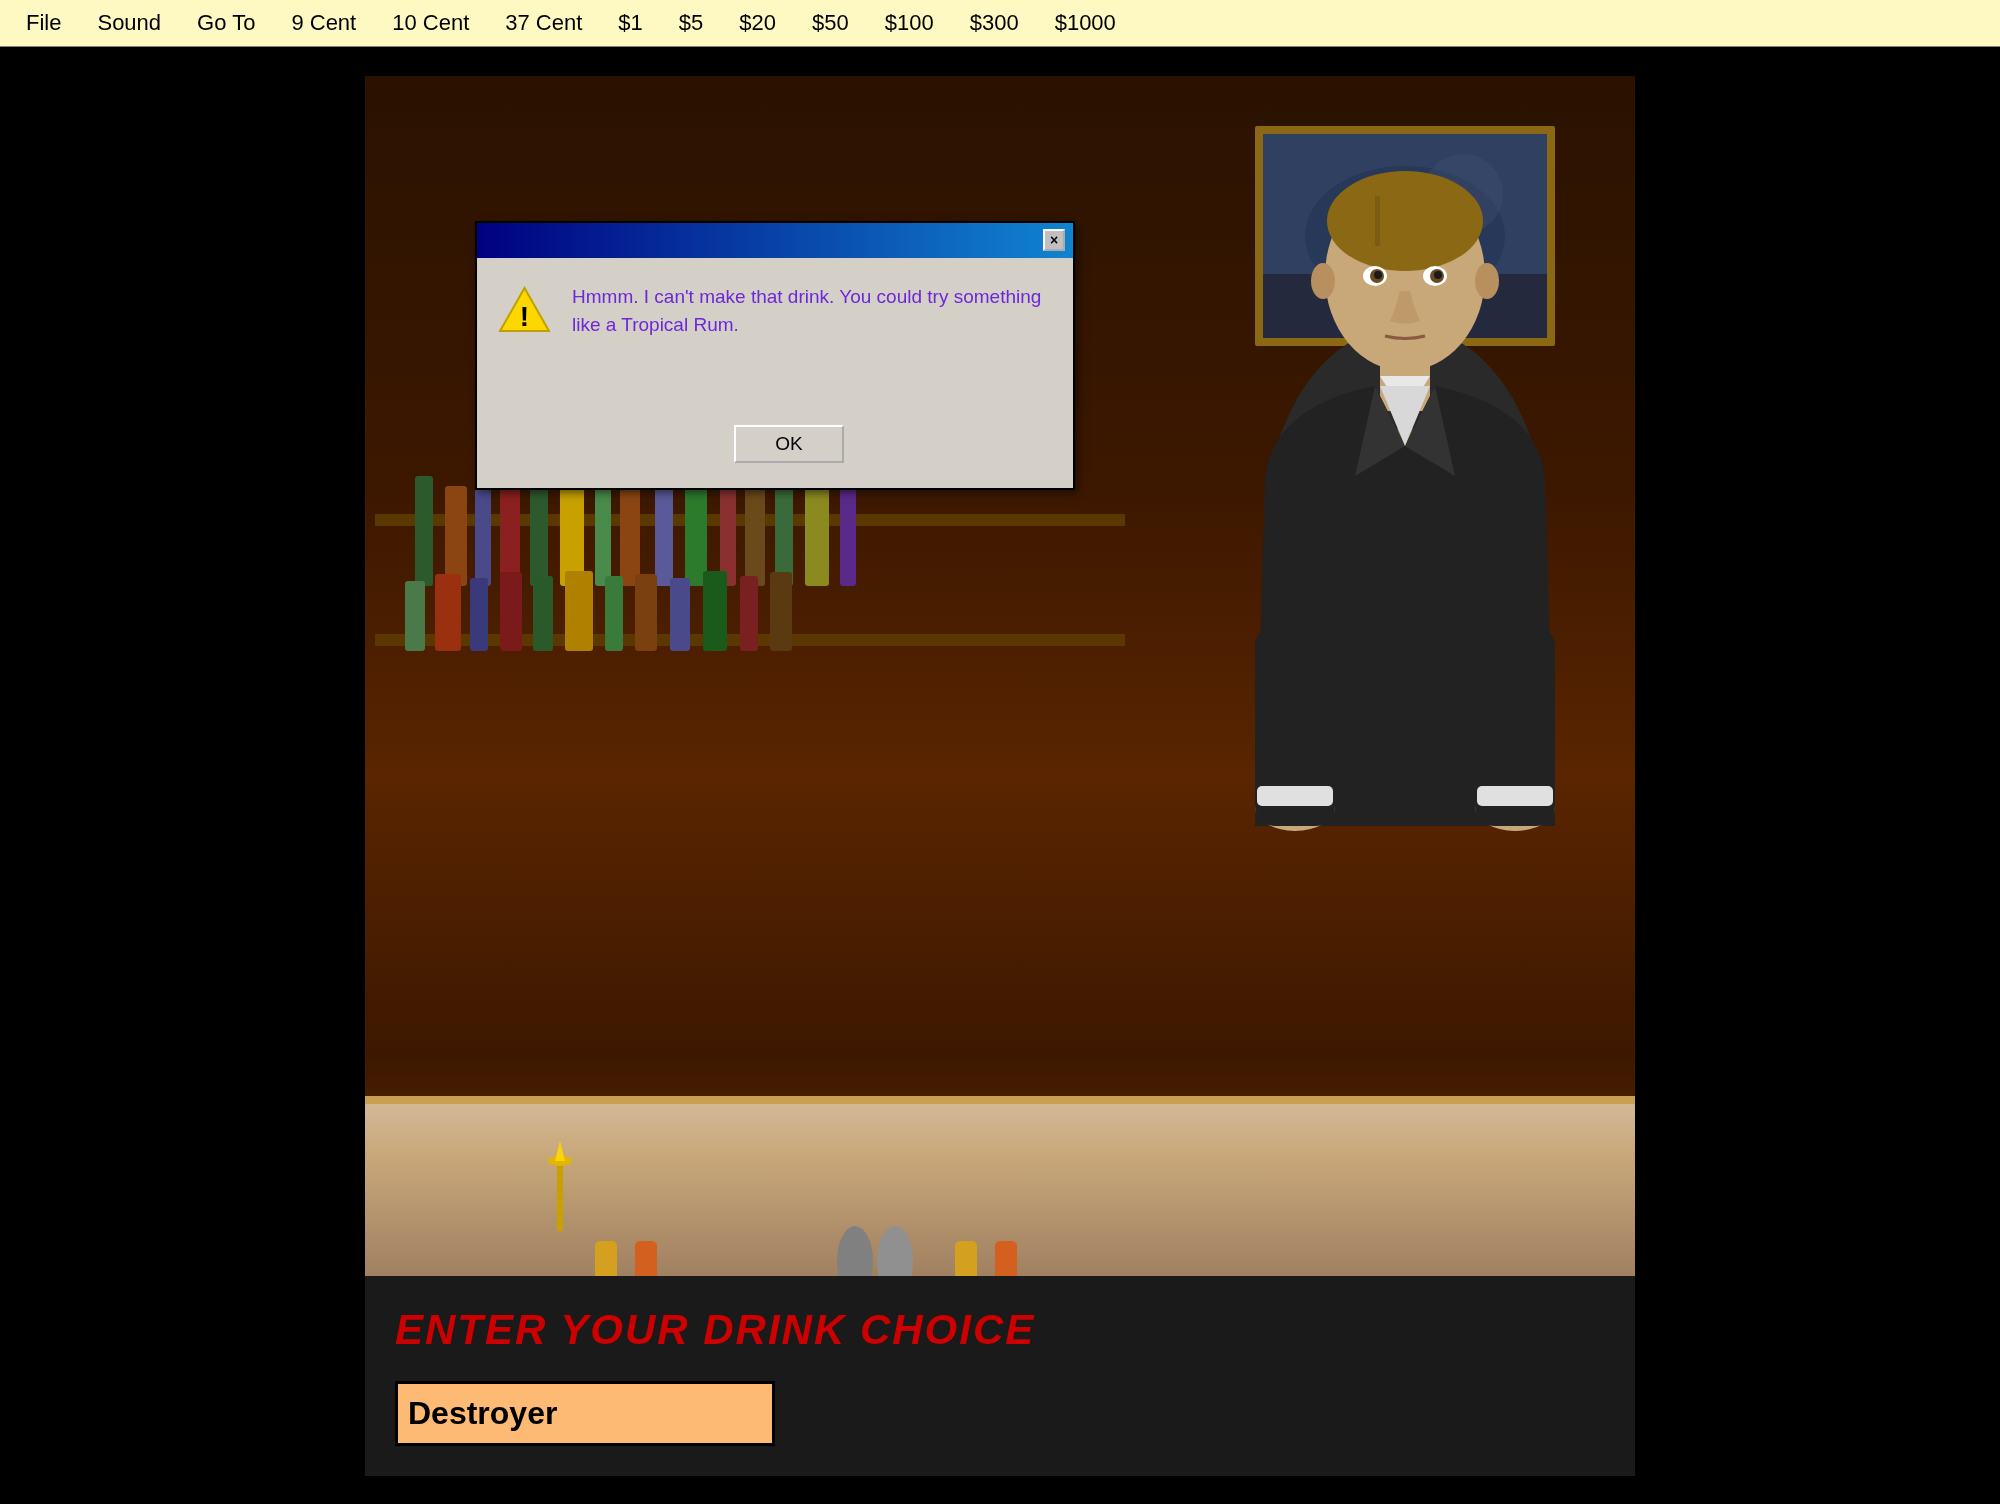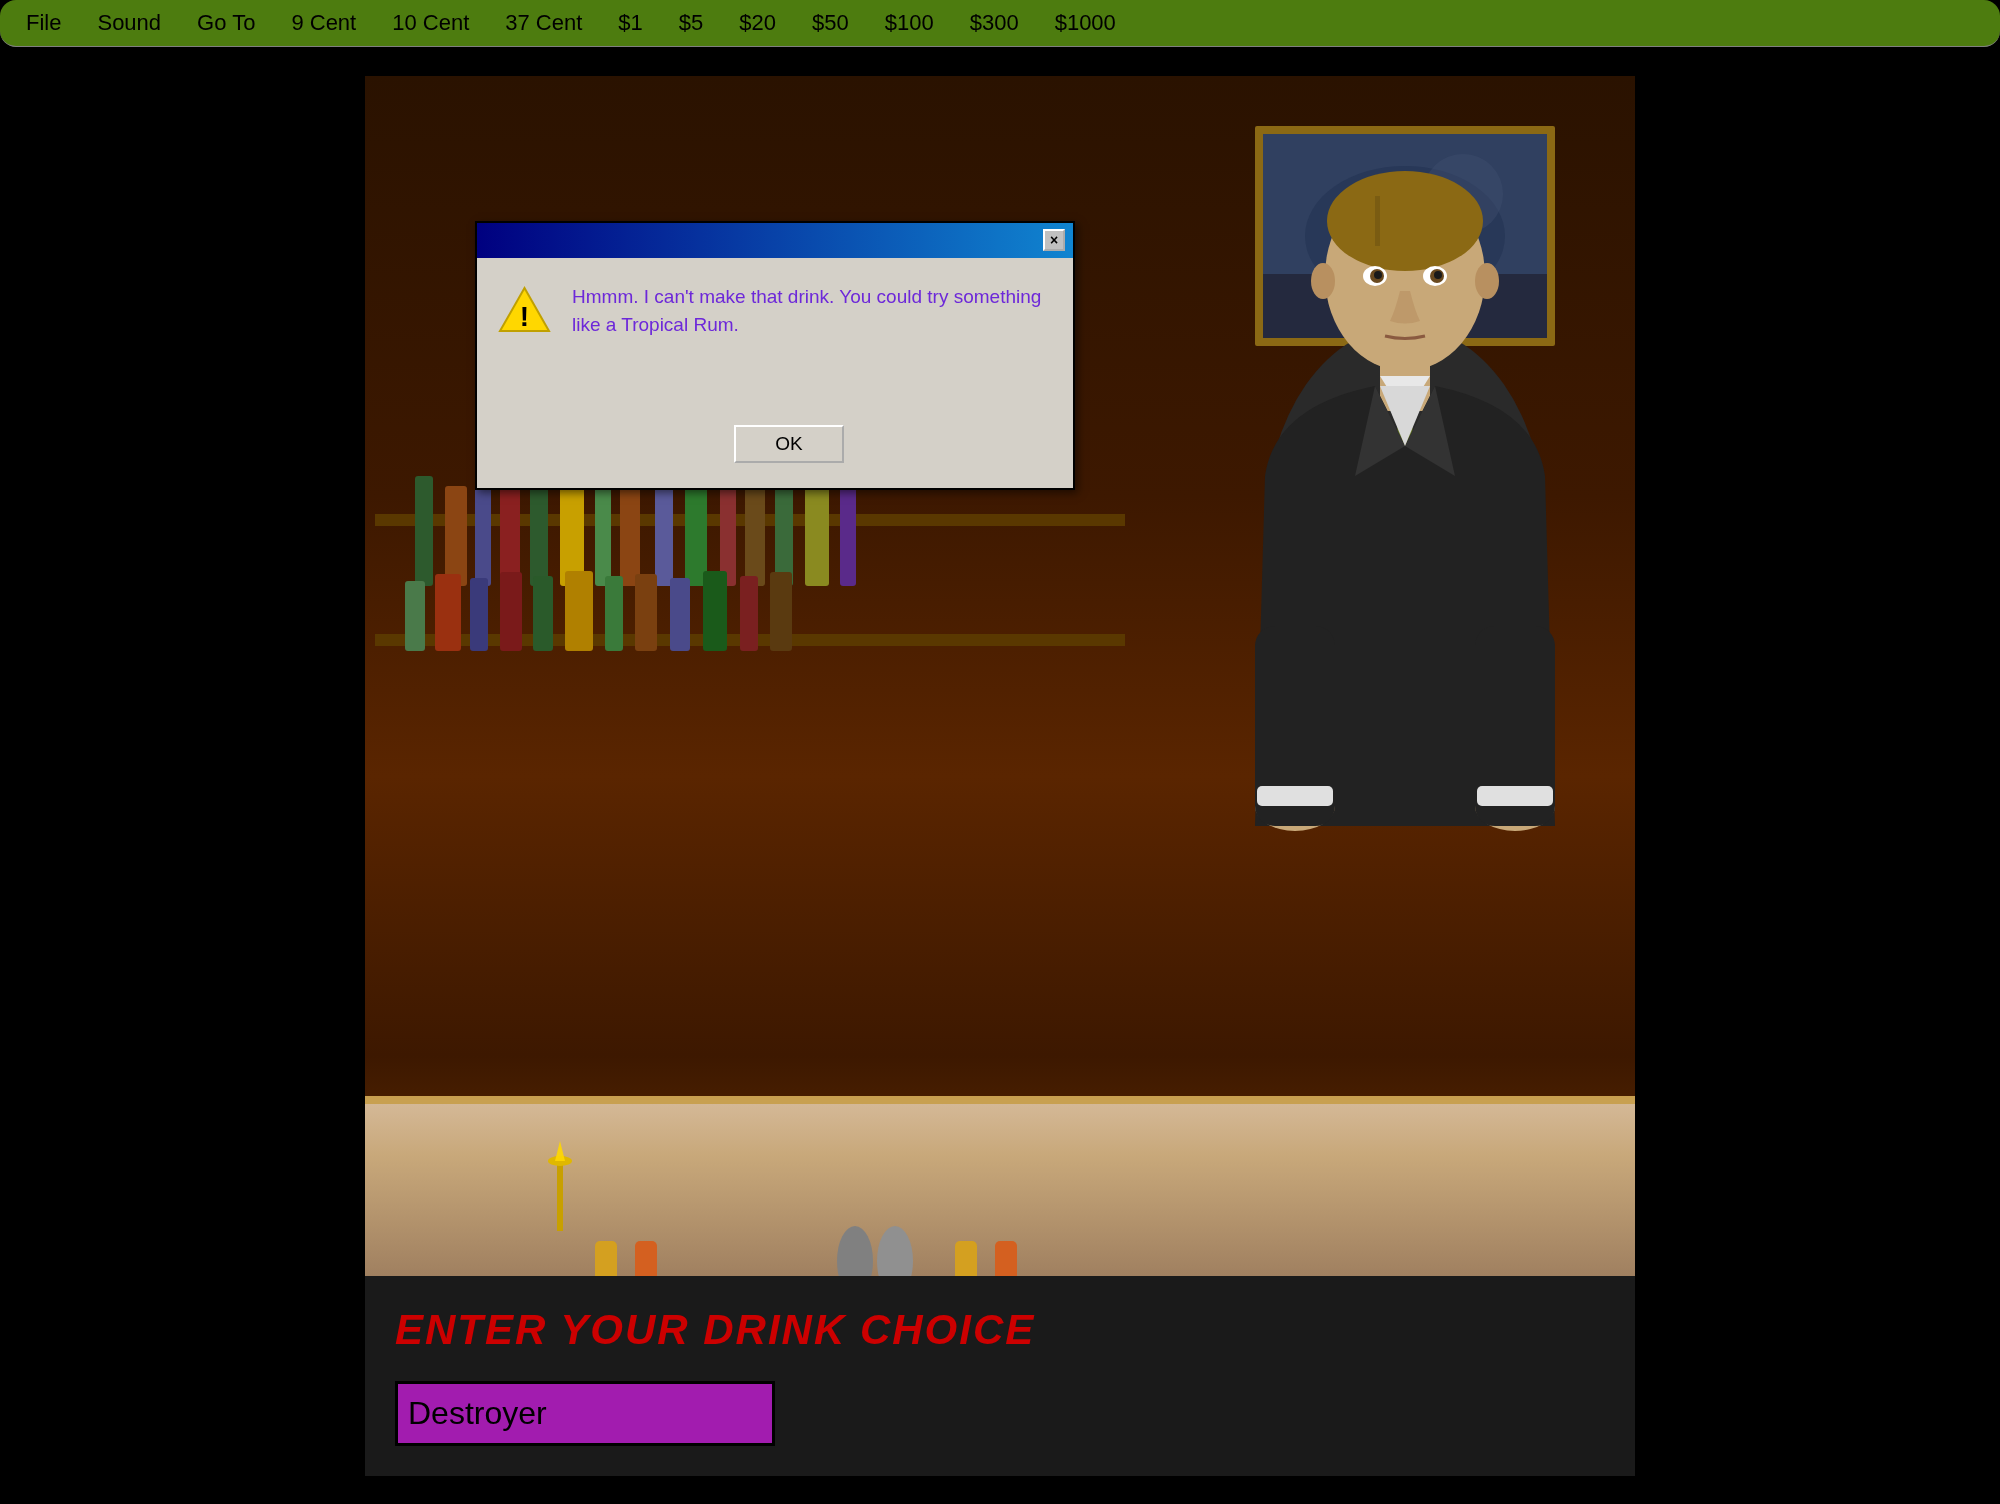--- a/index.html
+++ b/index.html
@@ -9,27 +9,26 @@
       height: 1504px;
       background: #000;
       font-family: 'Arial', sans-serif;
       overflow: hidden;
     }
 
     
     #menubar {
       width: 2000px;
       height: 47px;
-      background: #4d7c0f;
+      background: #fef9c3;
       display: flex;
       align-items: center;
       padding: 0 8px;
       gap: 0;
       border-bottom: 1px solid #808080;
-      border-radius: 16px;
     }
 
     .menu-item {
       padding: 4px 18px;
       font-size: 22px;
       color: #000;
       cursor: pointer;
       white-space: nowrap;
     }
 
@@ -109,26 +108,27 @@
       font-weight: bold;
       color: #cc0000;
       font-family: Arial, sans-serif;
       letter-spacing: 2px;
       font-style: italic;
     }
 
     .drink-input {
       width: 380px;
       height: 65px;
-      background: #a21caf;
+      background: #fdba74;
       border: 3px solid #000;
       font-size: 32px;
       padding: 5px 10px;
       color: #000;
       font-family: Arial, sans-serif;
+      font-weight: bold;
     }
 
     #dialog-box {
       width: 600px;
       background: #d4d0c8;
       border: 2px solid #000;
       box-shadow: 3px 3px 8px rgba(0,0,0,0.5);
       position: absolute;
       top: 145px;
       left: 110px;

